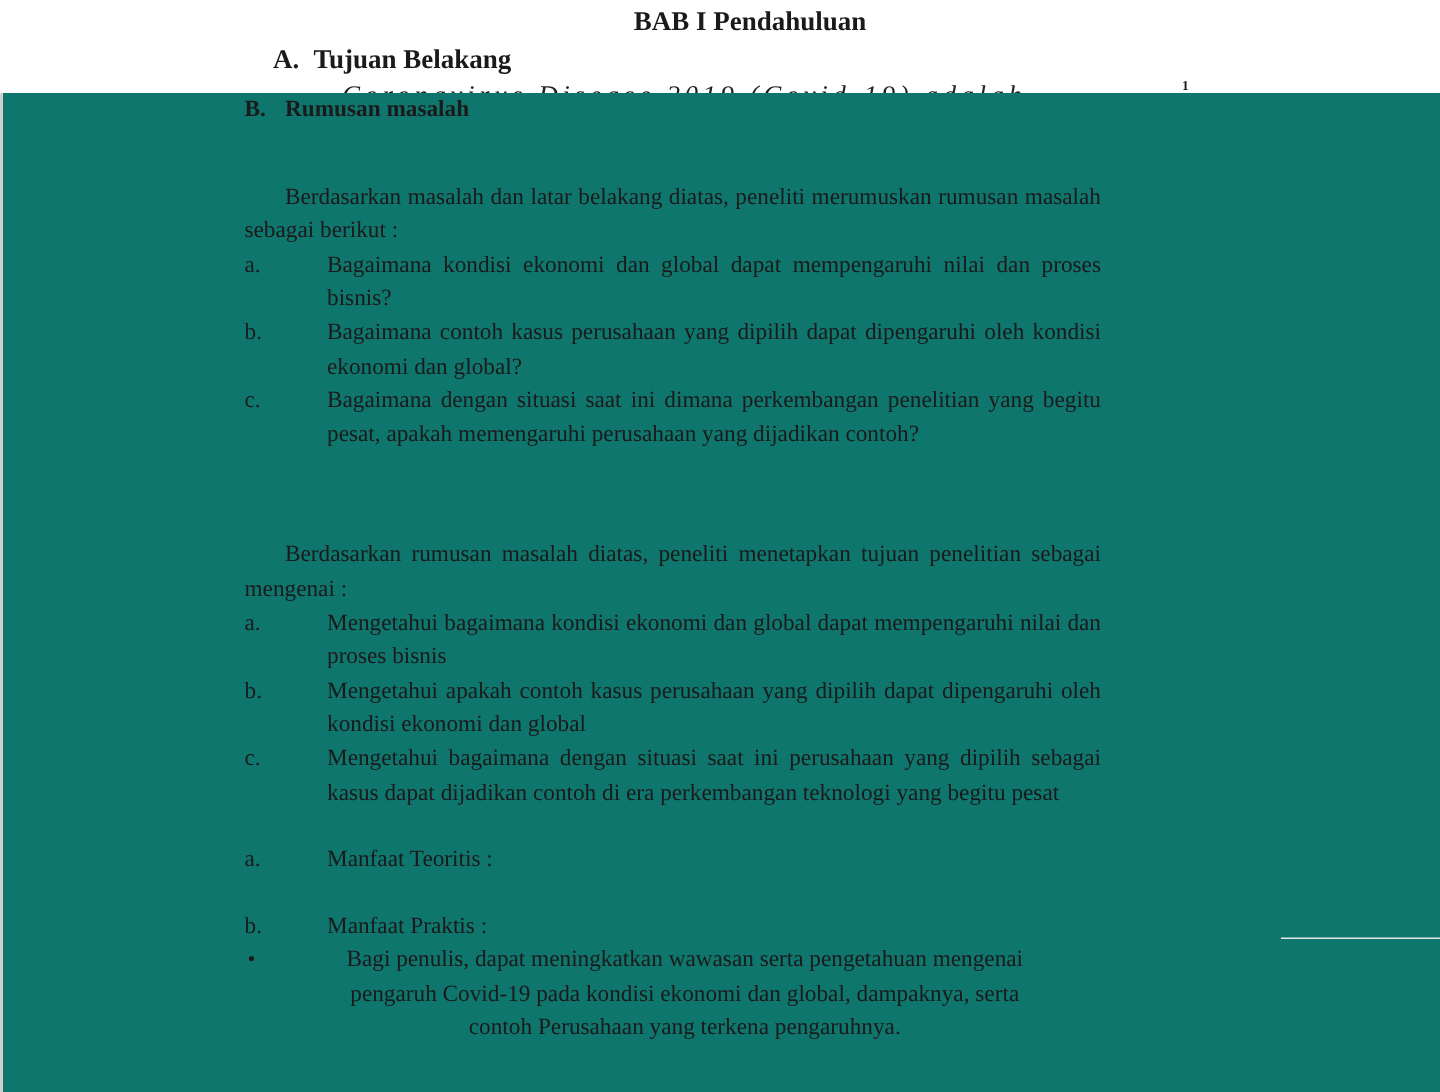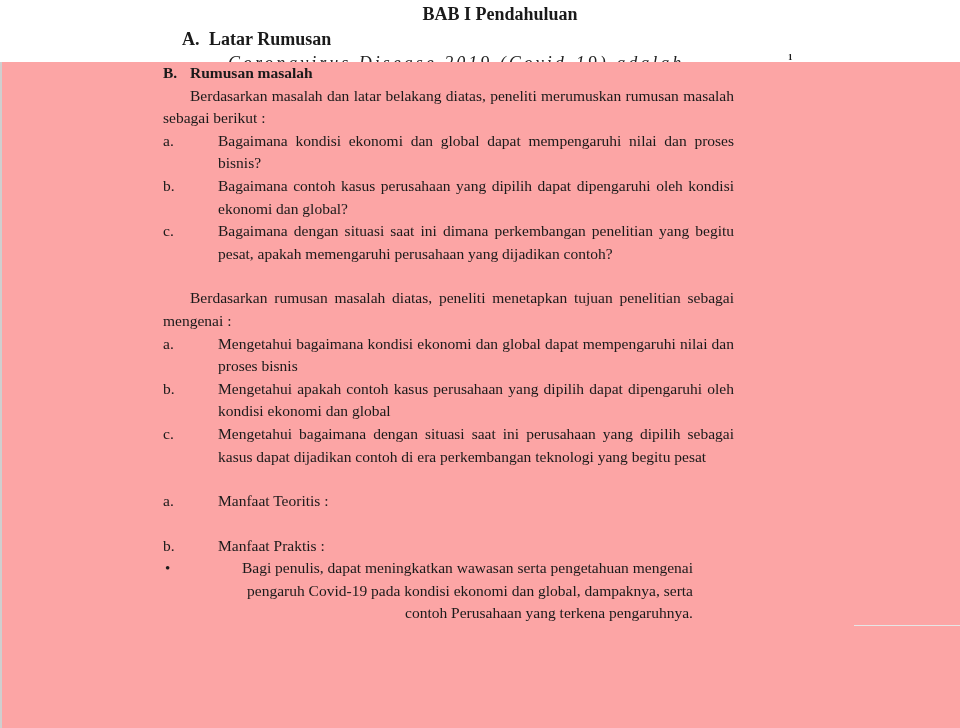--- a/index.html
+++ b/index.html
@@ -6,40 +6,40 @@
   body { width:960px; height:728px; position:relative; overflow:hidden;
          font-family:"Liberation Serif","DejaVu Serif",serif; color:#1a1a1a; }
   .top-page { position:absolute; left:0; top:0; width:852px; height:62px; overflow:hidden; background:#fff; }
   .bab-title { position:absolute; top:4px; left:0; width:1000px; text-align:center;
                font-weight:bold; font-size:18px; }
   .sec-a { position:absolute; top:29px; left:182px; font-weight:bold; font-size:18px; }
   .sec-a .num { display:inline-block; width:27px; }
   .clip-line { position:absolute; top:53px; left:228px; font-size:18px; font-style:italic;
                white-space:nowrap; letter-spacing:3px; color:#222; }
   .page-num { position:absolute; top:52px; left:788px; font-size:9px; font-weight:bold; }
-  .overlay { position:absolute; left:0; top:62px; width:960px; height:666px; background:#fca5a5; }
+  .overlay { position:absolute; left:0; top:62px; width:960px; height:666px; background:#0f766e; }
   .left-border { position:absolute; left:0; top:0; width:2px; height:666px; background:#cfcfcf; }
   .right-rule { position:absolute; left:854px; top:563px; width:106px; height:1px; background:#e6e6e6; }
   .content { position:absolute; left:163px; top:0; width:571px; font-size:15.5px; line-height:22.6px; }
   .h { font-weight:bold; font-size:15.5px; }
   .h .num { display:inline-block; width:27px; }
-  .p { text-align:justify; text-indent:27px; }
+  .p { text-align:justify; text-indent:27px;margin-top:36px; }
   .item { display:flex; text-align:justify; }
   .item .mk { flex:0 0 27px; }
   .item .tx { flex:1; text-align:justify;margin-left:28px; }
   .gap { height:22px; }
   .bullet-mk { flex:0 0 27px; font-size:15px; padding-left:2px; }
 </style>
 </head>
 <body>
 
 <div class="top-page">
   <div class="bab-title">BAB I Pendahuluan</div>
   <div class="sec-a">
-    <span class="num">A.</span><span>Latar Rumusan</span>
+    <span class="num">A.</span><span>Tujuan Belakang</span>
   </div>
   <div class="clip-line">Coronavirus Disease 2019 (Covid-19) adalah...</div>
   <div class="page-num">1</div>
 </div>
 
 <div class="overlay">
   <div class="left-border"></div>
   <div class="right-rule"></div>
 
   <div class="content">
@@ -85,16 +85,16 @@
     </div>
 
     <div class="gap"></div>
 
     <div class="item">
       <span class="mk">b.</span>
       <span class="tx">Manfaat Praktis :</span>
     </div>
     <div class="item" style="width:530px">
       <span class="bullet-mk">•</span>
-      <span class="tx" style="text-align:right">Bagi penulis, dapat meningkatkan wawasan serta pengetahuan mengenai pengaruh Covid-19 pada kondisi ekonomi dan global, dampaknya, serta contoh Perusahaan yang terkena pengaruhnya.</span>
+      <span class="tx" style="text-align:center">Bagi penulis, dapat meningkatkan wawasan serta pengetahuan mengenai pengaruh Covid-19 pada kondisi ekonomi dan global, dampaknya, serta contoh Perusahaan yang terkena pengaruhnya.</span>
     </div>
   </div>
 </div>
 
 </body></html>

